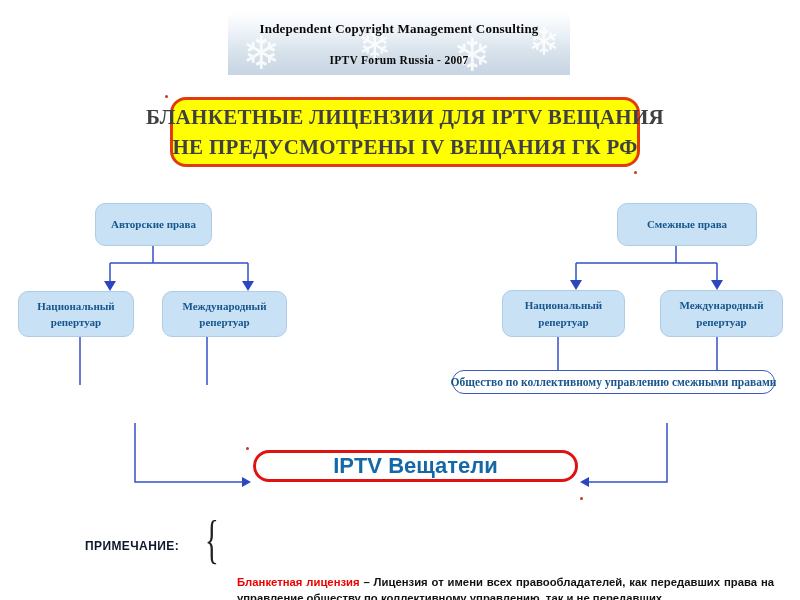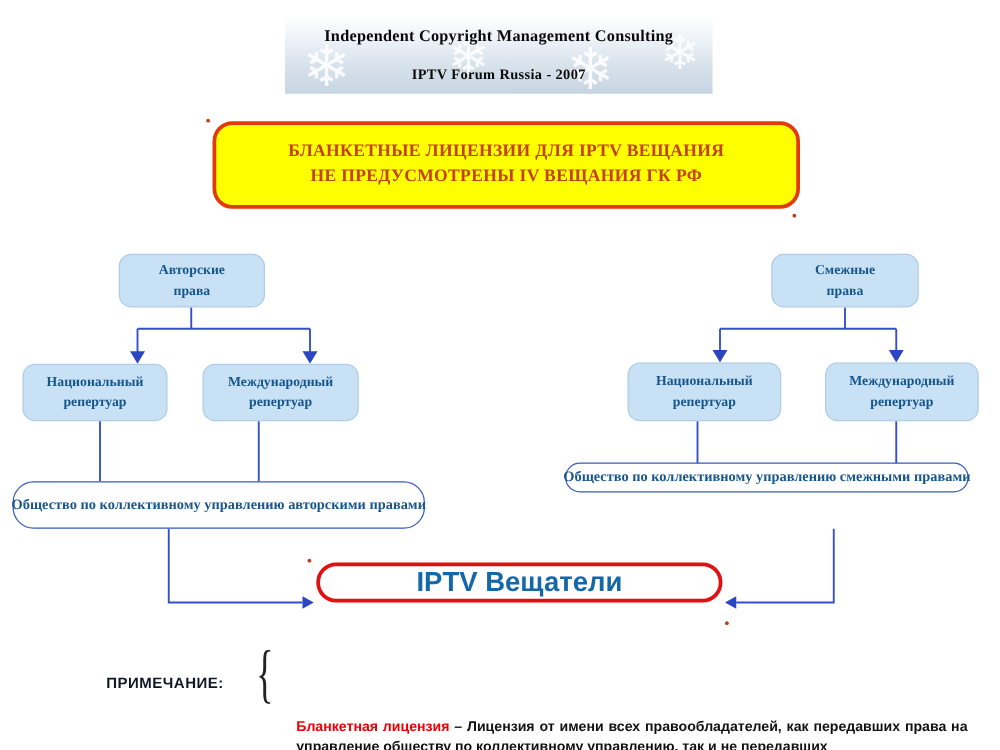--- a/index.html
+++ b/index.html
@@ -23,29 +23,29 @@
     font-weight:bold;font-size:11.5px;color:#0a0a0a;letter-spacing:.3px;
   }
   
   .alert-banner{
     position:absolute;left:170px;top:97px;width:470px;height:70px;
     background:#ffff00;border:3px solid #e23a0a;border-radius:16px;
     display:flex;flex-direction:column;align-items:center;justify-content:center;
     box-sizing:border-box;
   }
   .alert-banner div{
-    font-weight:bold;font-size:14px;color:#c2410c;letter-spacing:.3px;line-height:1.45;
+    font-weight:bold;font-size:21px;color:#404040;letter-spacing:.3px;line-height:1.45;
     text-align:center;white-space:nowrap;
   }
   
   .node{
     position:absolute;background:#c9e1f5;border:1px solid #aecbe8;border-radius:10px;
     display:flex;align-items:center;justify-content:center;box-sizing:border-box;
     font-weight:bold;font-size:11px;color:#17568c;text-align:center;line-height:1.5;
-    padding:2px 24px;
+    padding:2px 8px;
   }
   .society{
     position:absolute;background:#ffffff;border:1.5px solid #3a5bc0;border-radius:17px;
     display:flex;align-items:center;justify-content:center;box-sizing:border-box;
     font-weight:bold;font-size:11.5px;color:#17568c;white-space:nowrap;
   }
   .iptv-box{
     position:absolute;left:253px;top:450px;width:325px;height:32px;
     background:#ffffff;border:3px solid #e01111;border-radius:22px;
     display:flex;align-items:center;justify-content:center;box-sizing:border-box;
@@ -108,29 +108,28 @@
       <polygon points="104,281 116,281 110,291"></polygon>
       <polygon points="242,281 254,281 248,291"></polygon>
       <polygon points="570,280 582,280 576,290"></polygon>
       <polygon points="711,280 723,280 717,290"></polygon>
       <polygon points="242,477 242,487 251,482"></polygon>
       <polygon points="589,477 589,487 580,482"></polygon>
     </g>
   </svg>
 
   <div class="node" style="left:95px;top:203px;width:117px;height:43px;">Авторские права</div>
-  <div class="node" style="left:617px;top:203px;width:118px;height:43px;">Смежные права</div>
+  <div class="node" style="left:617px;top:203px;width:140px;height:43px;">Смежные права</div>
 
   <div class="node" style="left:18px;top:291px;width:116px;height:46px;">Национальный репертуар</div>
   <div class="node" style="left:162px;top:291px;width:125px;height:46px;">Международный репертуар</div>
 
   <div class="node" style="left:502px;top:290px;width:123px;height:47px;">Национальный репертуар</div>
   <div class="node" style="left:660px;top:290px;width:123px;height:47px;">Международный репертуар</div>
 
-  <div class="society" style="left:10px;top:385px;width:330px;height:38px;">Общество по коллективному управлению авторскими правами</div>
   <div class="society" style="left:452px;top:370px;width:323px;height:24px;">Общество по коллективному управлению смежными правами</div>
 
   <div class="iptv-box">IPTV Вещатели</div>
   <div class="sel-dot" style="left:246px;top:447px;"></div>
   <div class="sel-dot" style="left:580px;top:497px;"></div>
 
   <div class="note-label">ПРИМЕЧАНИЕ:</div>
   <div class="note-brace">{</div>
   <div class="note-text"><span class="note-term">Бланкетная лицензия</span><span> – Лицензия от имени всех правообладателей, как передавших права на управление обществу по коллективному управлению, так и не передавших</span></div>
 

